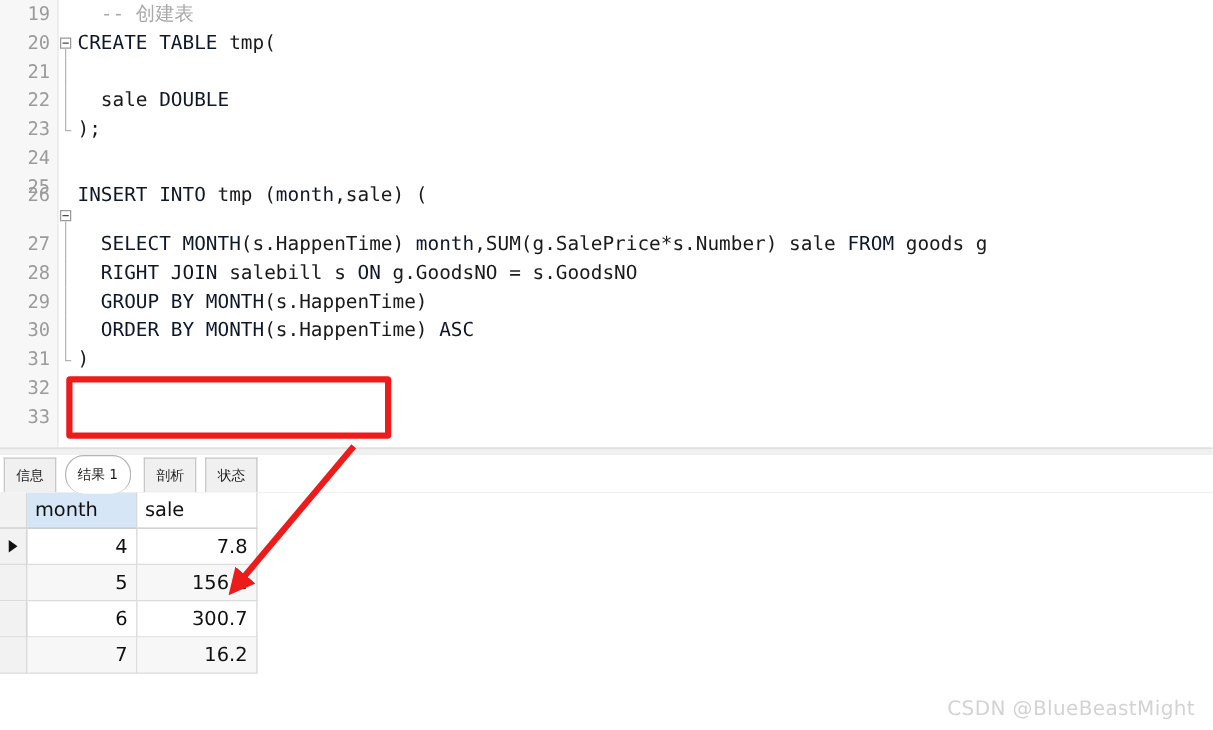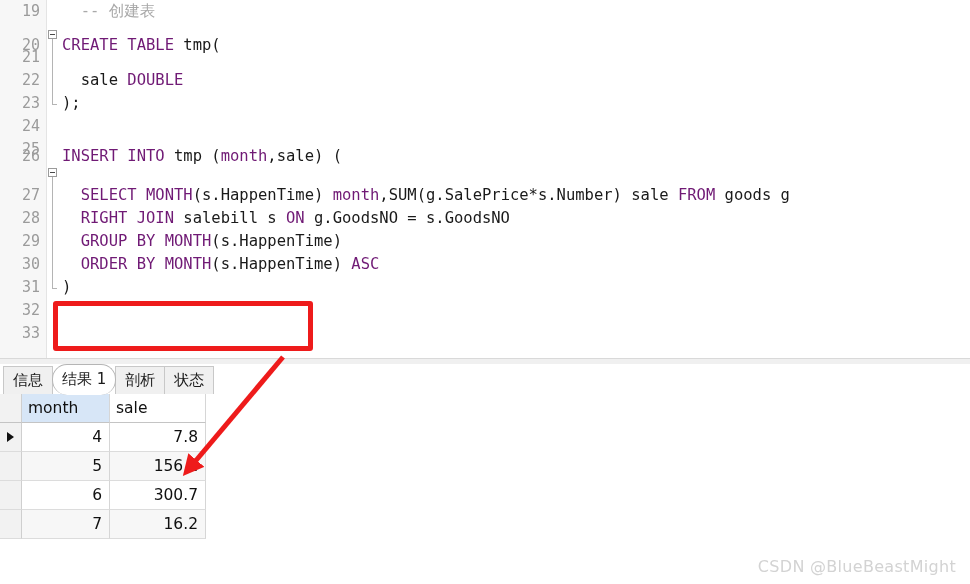--- a/index.html
+++ b/index.html
@@ -59,21 +59,21 @@
   }
   .ctext {
     position: absolute;
     left: 62px;
     font-family: "DejaVu Sans Mono", "Liberation Mono", monospace;
     font-size: 15.5px;
     line-height: 23px;
     color: #1a1a1a;
     white-space: pre;
   }
-  .kw { color: #701a75; }
+  .kw { color: #0f172a; }
   .cm { color: #a9a9a9; }
   .sel { background: #b9d8f5; }
 
   
   .fold-box {
     position: absolute;
     width: 9px;
     height: 9px;
     border: 1px solid #9a9a9a;
     background: #ffffff;
@@ -126,21 +126,21 @@
     height: 30px;
     background: #ffffff;
     border-bottom: 1px solid #c8c8c8;
   }
   .tab {
     position: absolute;
     top: 2px;
     height: 28px;
     line-height: 27px;
     padding: 0 9px;
-    font-size: 15px;
+    font-size: 11px;
     color: #1a1a1a;
     background: #f0f0f0;
     border: 1px solid #c8c8c8;
     border-bottom: none;
     box-sizing: border-box;
     white-space: nowrap;
   }
   .tab.active {
     top: 0px;
     height: 31px;
@@ -215,21 +215,21 @@
   }
 </style>
 </head>
 <body>
 
 <div id="editor">
   <div id="gutter"></div>
   <div id="fold-col"></div>
   <div id="code-lines">
       <div class="code-line" style="top: 0px;"><span class="lnum">19</span><span class="ctext"><span>  </span><span class="cm">-- 创建表</span></span></div>
-      <div class="code-line" style="top: 23px; margin-top: 11px;"><span class="lnum">20</span><span class="ctext"><span class="kw">CREATE TABLE </span><span>tmp(</span></span></div>
+      <div class="code-line" style="top: 23px;"><span class="lnum">20</span><span class="ctext"><span class="kw">CREATE TABLE </span><span>tmp(</span></span></div>
       <div class="code-line" style="top: 46px;"><span class="lnum">21</span></div>
       <div class="code-line" style="top: 69px;"><span class="lnum">22</span><span class="ctext"><span>  sale </span><span class="kw">DOUBLE</span></span></div>
       <div class="code-line" style="top: 92px;"><span class="lnum">23</span><span class="ctext"><span>);</span></span></div>
       <div class="code-line" style="top: 115px;"><span class="lnum">24</span><span class="ctext"></span></div>
       <div class="code-line" style="top: 138px;"><span class="lnum">25</span></div>
       <div class="code-line" style="top: 145px;"><span class="lnum">26</span><span class="ctext"><span class="kw">INSERT INTO </span><span>tmp (</span><span class="kw">month</span><span>,sale) (</span></span></div>
       <div class="code-line" style="top: 184px; padding-left: 15px;"><span class="lnum">27</span><span class="ctext"><span>  </span><span class="kw">SELECT MONTH</span><span>(s.HappenTime) </span><span class="kw">month</span><span>,SUM(g.SalePrice*s.Number) sale </span><span class="kw">FROM</span><span> goods g</span></span></div>
       <div class="code-line" style="top: 207px;"><span class="lnum">28</span><span class="ctext"><span>  </span><span class="kw">RIGHT JOIN</span><span> salebill s </span><span class="kw">ON</span><span> g.GoodsNO = s.GoodsNO</span></span></div>
       <div class="code-line" style="top: 230px;"><span class="lnum">29</span><span class="ctext"><span>  </span><span class="kw">GROUP BY MONTH</span><span>(s.HappenTime)</span></span></div>
       <div class="code-line" style="top: 253px;"><span class="lnum">30</span><span class="ctext"><span>  </span><span class="kw">ORDER BY MONTH</span><span>(s.HappenTime) </span><span class="kw">ASC</span></span></div>

